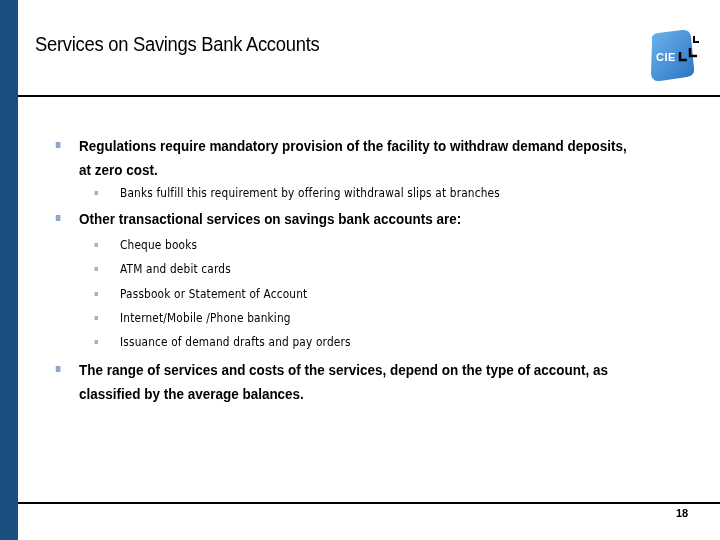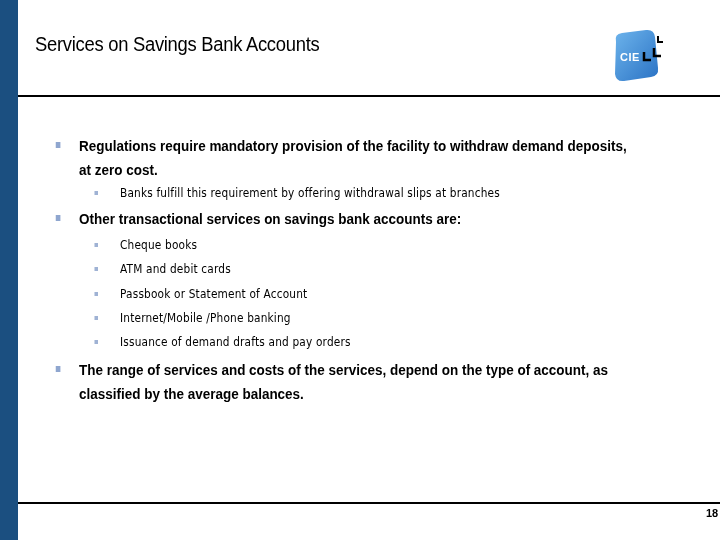--- a/index.html
+++ b/index.html
@@ -29,21 +29,21 @@
       top: 33px;
       font-size: 20px;
       font-family: "Liberation Sans", sans-serif;
       letter-spacing: -0.3px;
       transform: scaleX(0.92);
       transform-origin: left center;
       white-space: nowrap;
     }
     .logo {
       position: absolute;
-      left: 606px;
+      left: 642px;
       top: 28px;
       width: 64px;
       height: 56px;
       text-align: center;
     }
     .rule-top {
       position: absolute;
       left: 18px;
       top: 95px;
       width: 702px;
@@ -58,21 +58,20 @@
       height: 2px;
       background: #000;
     }
     .page-number {
       position: absolute;
       left: 676px;
       top: 507px;
       font-size: 11px;
       font-weight: bold;
       font-family: "Liberation Sans", sans-serif;
-      margin-left: 30px;
     }
     .content {
       position: absolute;
       left: 0;
       top: 0;
       width: 720px;
     }
     .bullet-l1 {
       position: absolute;
       left: 79px;

